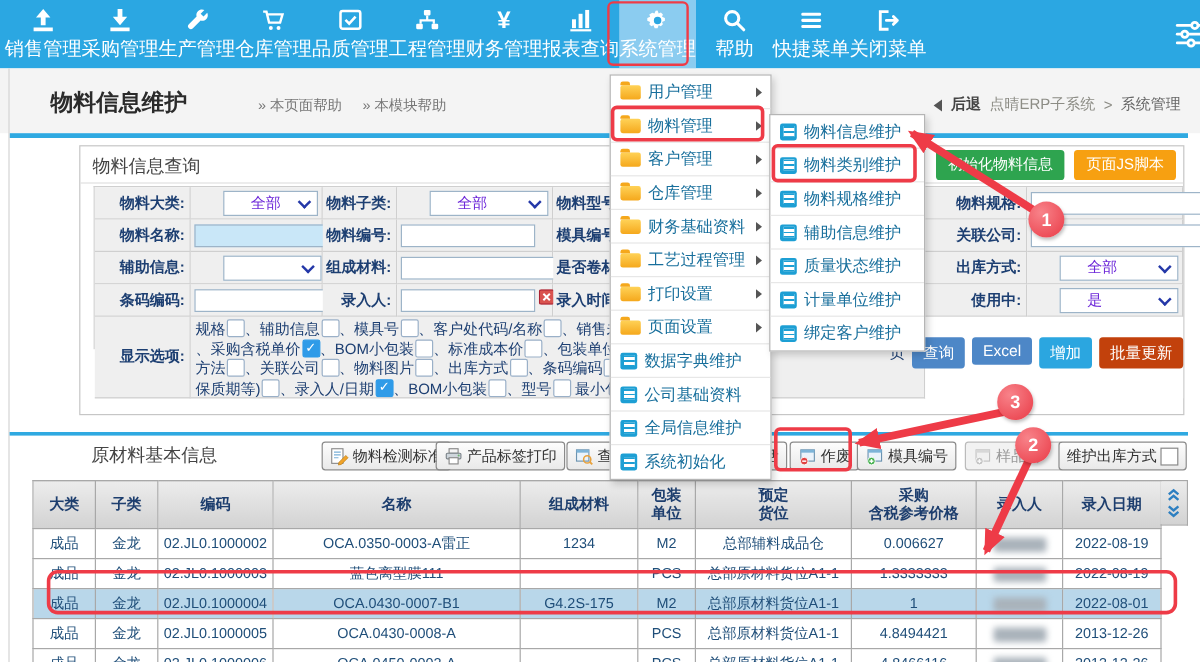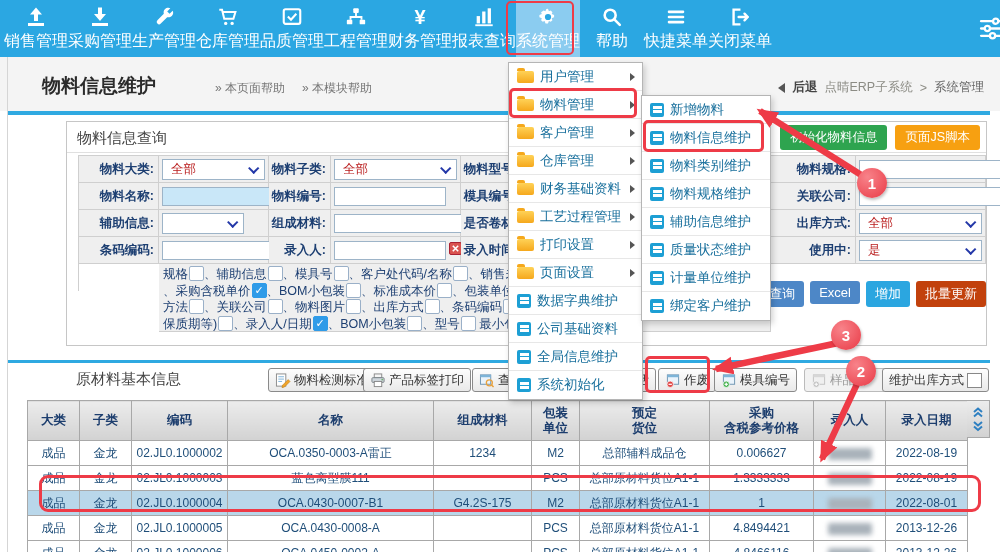--- a/index.html
+++ b/index.html
@@ -31,21 +31,21 @@
   #qhead-rule{position:absolute;left:0;top:30px;width:100%;height:1px;background:#e0e0e0;}
   .q-topbtns{position:absolute;right:6px;top:3px;display:flex;gap:8px;}
   .pillbtn{border:none;border-radius:3px;color:#fff;font-size:12.5px;padding:4px 10px;cursor:pointer;font-family:inherit;}
   .btn-green{background:#2ea44f;} .btn-orange{background:#f7a011;}
   #qform{position:absolute;left:11px;top:33px;display:grid;grid-template-columns:80px 110px 62px 130px 62px 248px 85px 130px;grid-auto-rows:27px;border-top:1px solid #cfcfcf;border-left:1px solid #cfcfcf;}
   .qcell{border-right:1px solid #cfcfcf;border-bottom:1px solid #cfcfcf;background:#efefef;display:flex;align-items:center;box-sizing:border-box;}
   .lab{justify-content:flex-end;padding-right:4px;font-size:12.5px;font-weight:bold;color:#1d3f72;white-space:nowrap;}
   .fld{padding:0 3px;gap:3px;}
   .tin{height:19px;border:1px solid #9db4c8;background:#fff;box-sizing:border-box;font-family:inherit;font-size:12px;color:#234;padding:0 3px;}
   .tin.blue{background:#c9e7f8;}
-  .fsel{display:flex;align-items:center;background:#fff;border:1px solid #9db4c8;height:21px;font-size:12.5px;color:#b91c1c;padding-left:8px;flex:1;cursor:pointer;box-sizing:border-box;}
+  .fsel{display:flex;align-items:center;background:#fff;border:1px solid #9db4c8;height:21px;font-size:12.5px;color:#6d28d9;padding-left:22px;flex:1;cursor:pointer;box-sizing:border-box;margin-left:24px;}
   .chev{width:6px;height:6px;border-right:2.4px solid #2438a8;border-bottom:2.4px solid #2438a8;transform:rotate(45deg) translateY(-1px);margin-left:auto;margin-right:7px;flex:none;}
   .cb{width:15px;height:15px;border:1px solid #9ab0c8;background:#fff;border-radius:2px;display:inline-block;vertical-align:-3px;position:relative;margin-left:1px;cursor:pointer;box-sizing:border-box;}
   .cb.on{background:#2f9be8;border-color:#2f9be8;}
   .cb.on::after{content:"✓";position:absolute;inset:0;color:#fff;font-size:11px;font-weight:bold;display:flex;align-items:center;justify-content:center;}
   #dispopts{display:block;padding:2px 4px;font-size:12.5px;color:#1d3f72;line-height:16.5px;overflow:hidden;}
   #q-right-bottom{background:#fff;border:none;display:flex;align-items:flex-start;justify-content:flex-end;padding-top:17px;gap:6px;}
   .actbtn{border:none;border-radius:3px;color:#fff;font-size:13px;padding:4px 9px;cursor:pointer;font-family:inherit;white-space:nowrap;}
   .a-blue{background:#4d87c7;} .a-cyan{background:#2ba6e0;} .a-red{background:#c2410c;}
   #page-frag{font-size:13px;color:#1d3f72;margin-top:4px;}
   
@@ -308,20 +308,21 @@
       <div class="qcell fld">
         <input class="tin" style="flex: 1 1 0%;">
       </div>
       <div class="qcell lab">使用中:</div>
       <div class="qcell fld">
         <div class="fsel">
           <span>是</span>
           <span class="chev"></span>
         </div>
       </div>
+      <div class="qcell lab" style="grid-area: 5 / 1; height: 68px;">显示选项:</div>
       <div class="qcell" id="dispopts" style="grid-area: 5 / 2 / auto / 7; height: 68px;">
         <div><span>规格</span><span class="cb"></span><span>、</span><span>辅助信息</span><span class="cb"></span><span>、</span><span>模具号</span><span class="cb"></span><span>、</span><span>客户处代码/名称</span><span class="cb"></span><span>、</span><span>销售未税单价</span><span class="cb"></span><span>、</span></div>
         <div><span>、</span><span>采购含税单价</span><span class="cb on"></span><span>、</span><span>BOM小包装</span><span class="cb"></span><span>、</span><span>标准成本价</span><span class="cb"></span><span>、</span><span>包装单位&amp;换算比率</span><span class="cb"></span></div>
         <div><span>方法</span><span class="cb"></span><span>、</span><span>关联公司</span><span class="cb"></span><span>、</span><span>物料图片</span><span class="cb"></span><span>、</span><span>出库方式</span><span class="cb"></span><span>、</span><span>条码编码</span><span class="cb"></span><span>、</span><span>卷材</span><span class="cb"></span></div>
         <div><span>保质期等)</span><span class="cb"></span><span>、</span><span>录入人/日期</span><span class="cb on"></span><span>、</span><span>BOM小包装</span><span class="cb"></span><span>、</span><span>型号</span><span class="cb"></span><span> </span><span>最小包装</span><span class="cb"></span><span>、</span></div>
       </div>
       <div class="qcell" id="q-right-bottom" style="grid-area: 5 / 7 / auto / 9; height: 68px;">
         <span id="page-frag">页</span>
         <button class="actbtn a-blue">查询</button>
         <button class="actbtn a-blue">Excel</button>
@@ -564,24 +565,20 @@
       <span>全局信息维护</span>
     </div>
     <div class="mitem">
       <span class="doc"></span>
       <span>系统初始化</span>
     </div>
   </div>
 <div id="menu2" class="menu">
     <div class="mitem">
       <span class="doc"></span>
-      <span>新增物料</span>
-    </div>
-    <div class="mitem">
-      <span class="doc"></span>
       <span>物料信息维护</span>
     </div>
     <div class="mitem">
       <span class="doc"></span>
       <span>物料类别维护</span>
     </div>
     <div class="mitem">
       <span class="doc"></span>
       <span>物料规格维护</span>
     </div>

